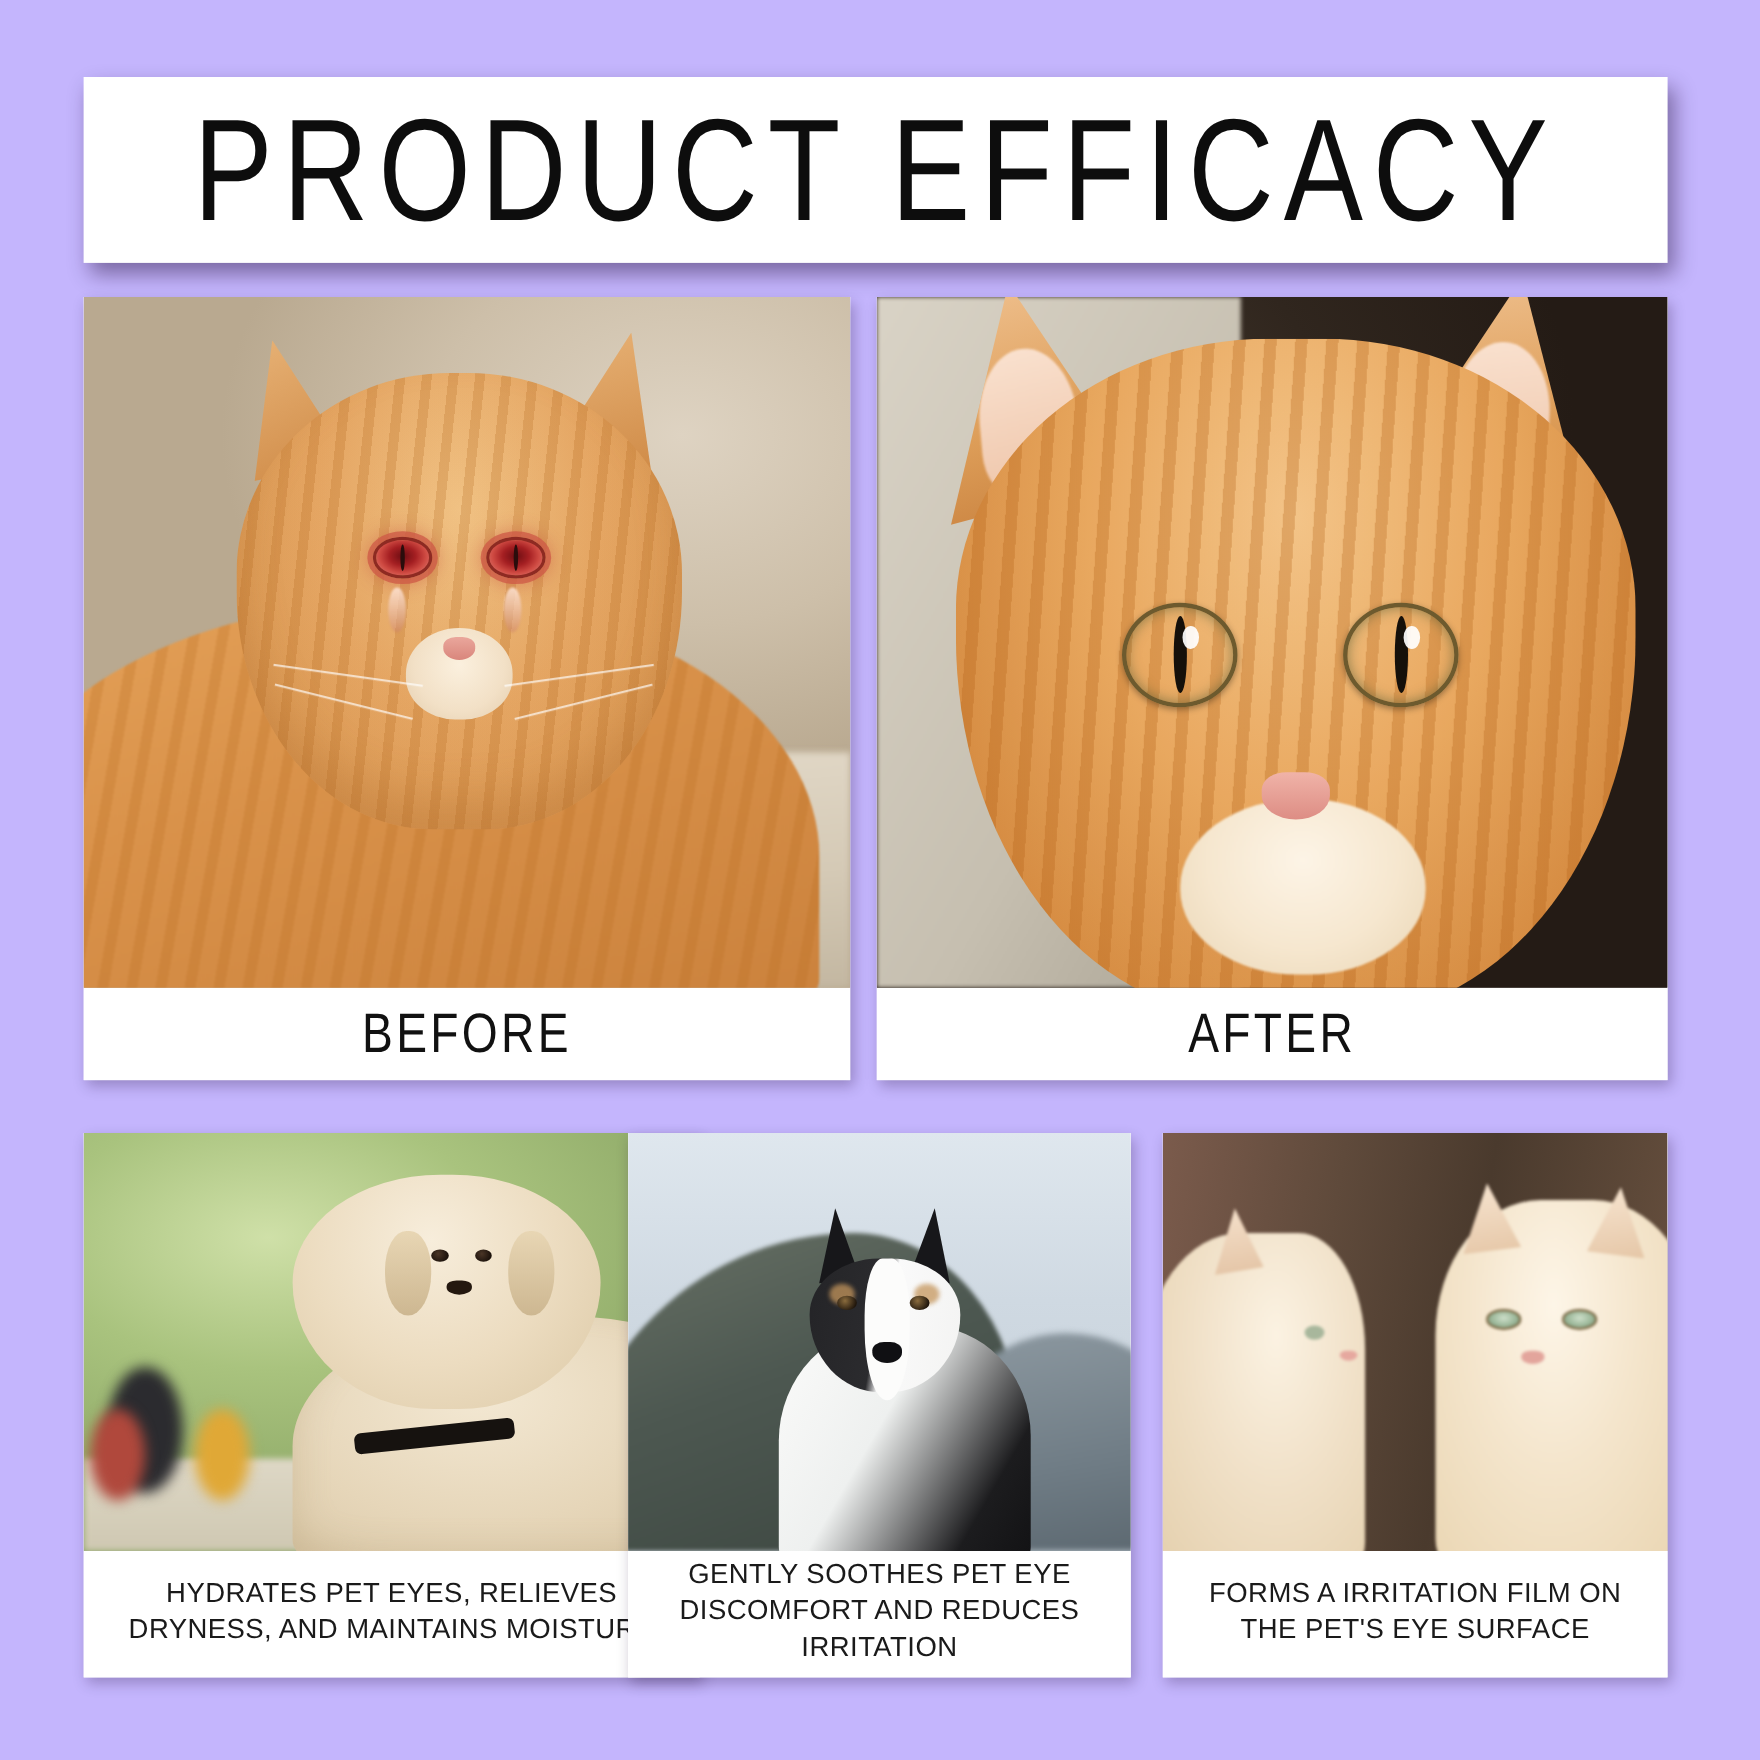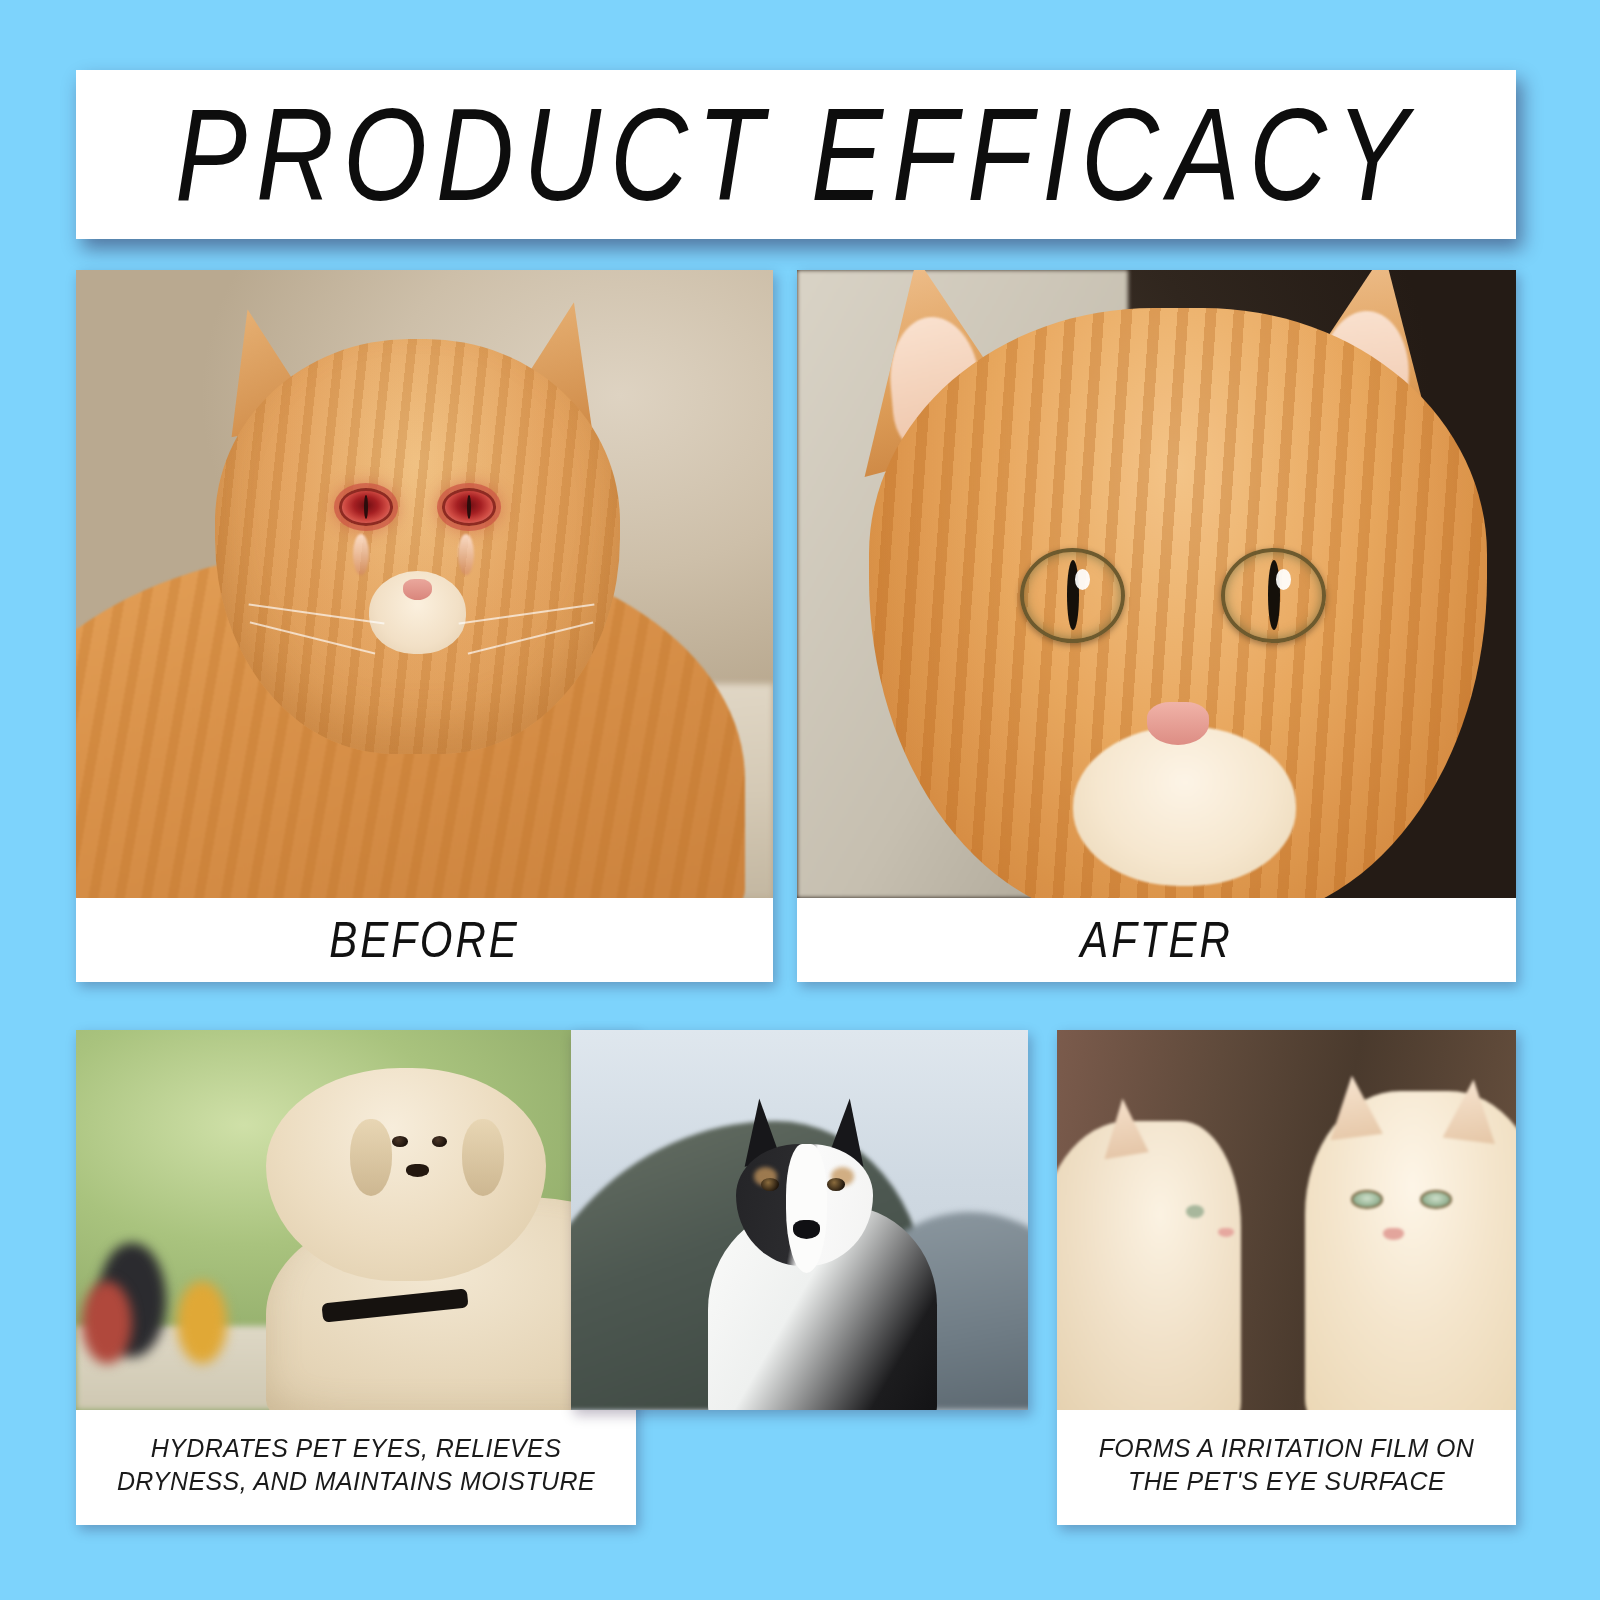--- a/index.html
+++ b/index.html
@@ -2,21 +2,21 @@
 <html><head>
 <meta charset="utf-8">
 <style>
   * { margin:0; padding:0; box-sizing:border-box; }
   html, body {
     width:1600px; height:1600px;
     background:#68348b;
     font-family:"Liberation Sans", sans-serif;
     overflow:hidden;
   }
-  .poster { position:relative; width:1600px; height:1600px; background:#7dd3fc;font-style:italic; }
+  .poster { position:relative; width:1600px; height:1600px; background:#c4b5fd; }
 
   
   .title-bar{
     position:absolute; left:76px; top:70px; width:1440px; height:169px;
     background:#ffffff;
     box-shadow: 6px 10px 18px rgba(30,8,50,0.45);
     display:flex; align-items:center; justify-content:center;
   }
   .title-text{
     font-size:108px;
@@ -407,20 +407,23 @@
             <div class="c-ear r"></div>
           <div class="collie-head"></div>
           <div class="c-blaze"></div>
           <div class="c-tan" style="left:40%; top:36%;"></div>
           <div class="c-tan" style="left:57%; top:36%;"></div>
           <div class="c-eye l"></div>
             <div class="c-eye r"></div>
           <div class="c-nose"></div>
         </div>
       </div>
+      <div class="cap-small">
+        <span class="cap-text2">GENTLY SOOTHES PET EYE DISCOMFORT AND REDUCES IRRITATION</span>
+      </div>
     </div>
 
     <div class="card-b card-b3">
       <div class="photo photo-bot">
         <div class="ph bg-two">
           <div class="blurwrap">
             <div class="cat2-l"></div>
             <div class="cat2-l-ear"></div>
             <div class="c2-eye-l"></div>
             <div class="c2-nose-l"></div>

